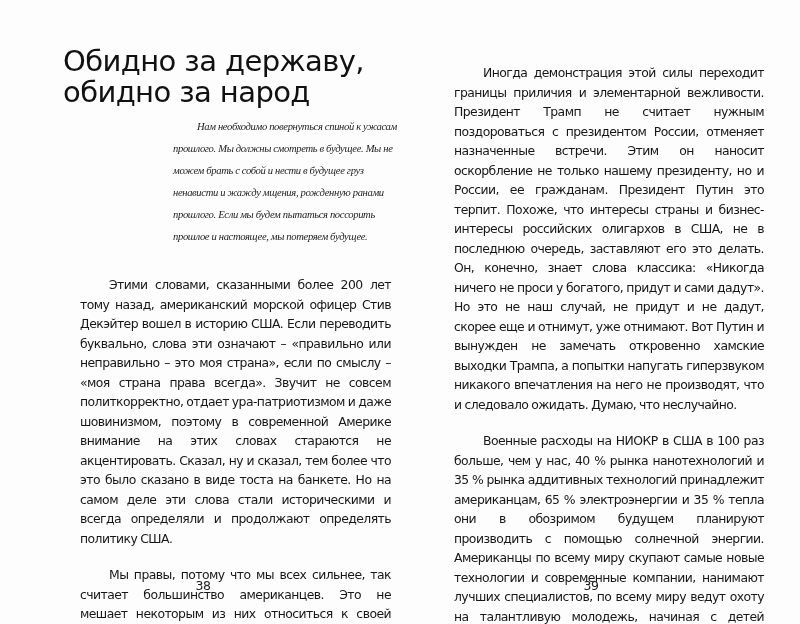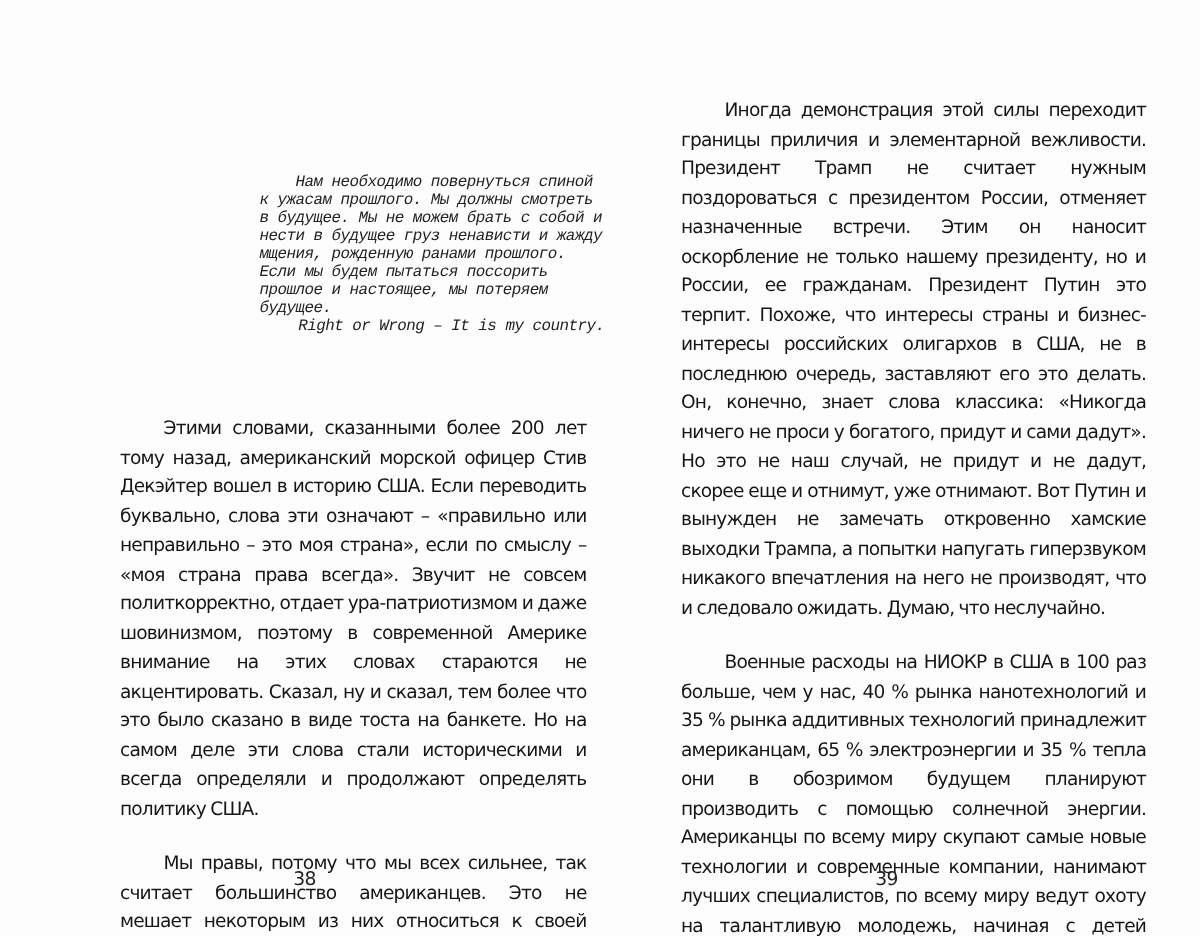--- a/index.html
+++ b/index.html
@@ -41,24 +41,24 @@
       letter-spacing: -0.6px;
       color: #111;
       margin: 0;
     }
 
     .epigraph {
       position: absolute;
       left: 173px;
       top: 116px;
       width: 232px;
-      font-family: Liberation Mono, monospace;
+      font-family: Liberation Serif, serif;
       font-style: italic;
       font-size: 10.6px;
-      line-height: 12px;
+      line-height: 22px;
       letter-spacing: -0.35px;
       color: #222;
     }
     .epigraph-text {
       margin: 0;
       text-indent: 24px;
       text-align: left;
     }
     .epigraph-author {
       margin: 12px 0 0 0;
@@ -109,24 +109,24 @@
     }
     .page-left .page-number { left: 183px; }
     .page-right .page-number { left: 171px; }
   </style>
 </head>
 <body>
 
 <div class="spread">
 
   <div class="page page-left">
+    <h1 class="chapter-title">Обидно за державу, обидно за народ</h1>
 
     <div class="epigraph">
       <p class="epigraph-text">Нам необходимо повернуться спиной к ужасам прошлого. Мы должны смотреть в будущее. Мы не можем брать с собой и нести в будущее груз ненависти и жажду мщения, рожденную ранами прошлого. Если мы будем пытаться поссорить прошлое и настоящее, мы потеряем будущее.</p>
-      <p class="epigraph-source">Right or Wrong – It is my country.</p>
     </div>
 
     <div class="body-text body-left">
       <p class="para">Этими словами, сказанными более 200 лет тому назад, американский морской офицер Стив Декэйтер вошел в историю США. Если переводить буквально, слова эти означают – «правильно или неправильно – это моя страна», если по смыслу – «моя страна права всегда». Звучит не совсем политкорректно, отдает ура-патриотизмом и даже шовинизмом, поэтому в современной Америке внимание на этих словах стараются не акцентировать. Сказал, ну и сказал, тем более что это было сказано в виде тоста на банкете. Но на самом деле эти слова стали историческими и всегда определяли и продолжают определять политику США.</p>
       <p class="para">Мы правы, потому что мы всех сильнее, так считает большинство американцев. Это не мешает некоторым из них относиться к своей истории достаточно критично, «Нерассказанная история Соединенных Штатов» Оливера Стоуна и Питера Кузника тому пример. В этой книге речь идет о страницах истории США, о которых американцы предпочли бы забыть. Иностранец вряд ли рискнул бы написать что-то подобное, связываться с американцами себе дороже. И хотя политическая жизнь внутри страны бьет ключом, и по демократам, и по республиканцам, по бедным больше, по богатым меньше, для внешнего мира американская нация едина. Не в этом ли секрет силы этой страны?</p>
     </div>
 
     <div class="page-number">38</div>
   </div>
 

